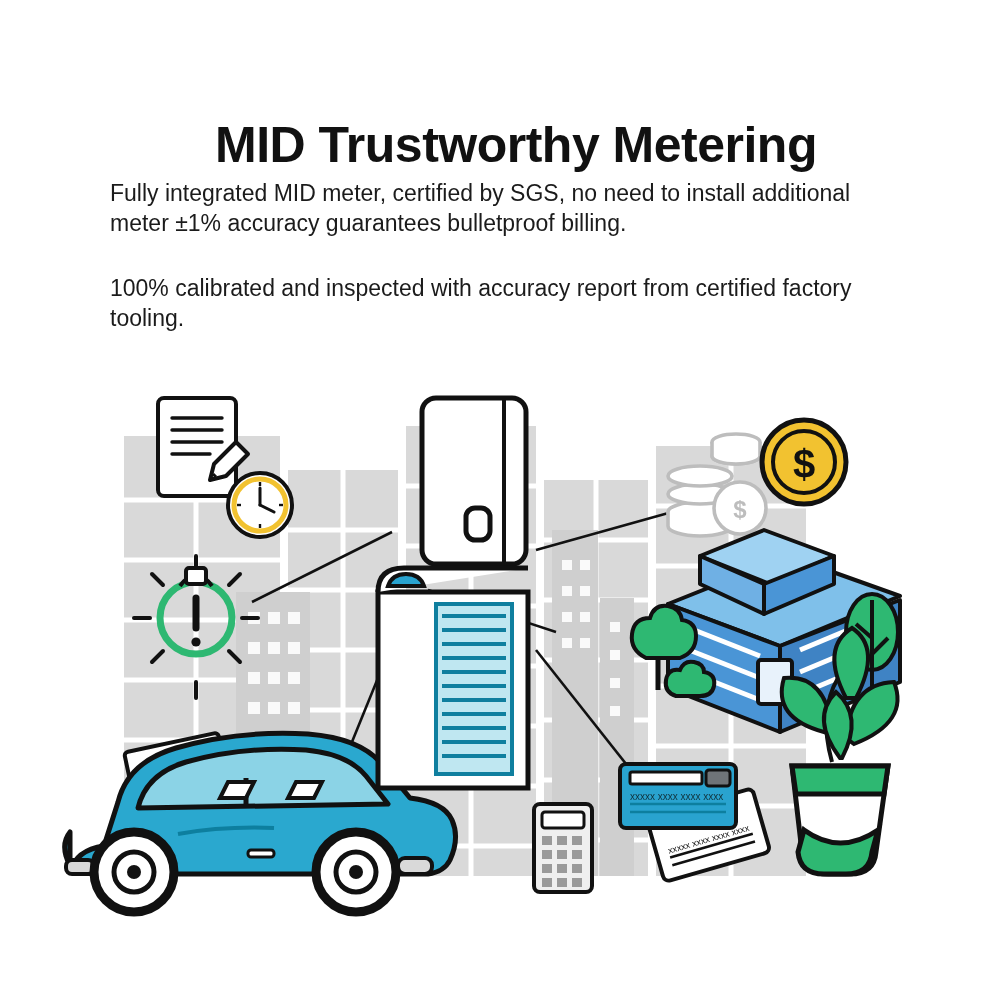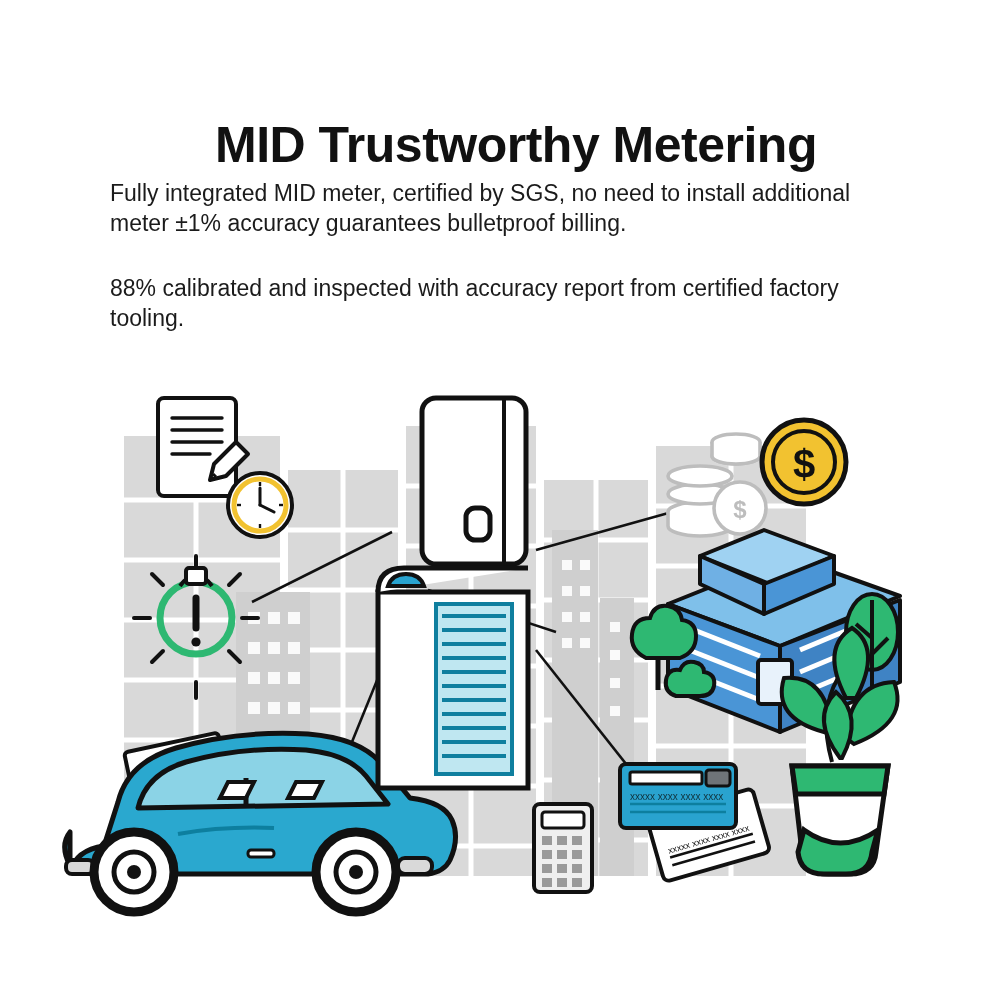--- a/index.html
+++ b/index.html
@@ -50,21 +50,21 @@
 </style>
 </head>
 <body>
 
 <div class="page">
 
   <h1 class="headline">MID Trustworthy Metering</h1>
 
   <div class="body-copy">
     <p class="para first">Fully integrated MID meter, certified by SGS, no need to install additional meter ±1% accuracy guarantees bulletproof billing.</p>
-    <p class="para second">88% calibrated and inspected with accuracy report from certified factory tooling.</p>
+    <p class="para second">100% calibrated and inspected with accuracy report from certified factory tooling.</p>
   </div>
 
   <div class="illo">
     <svg width="1000" height="580" viewBox="0 0 1000 580" xmlns="http://www.w3.org/2000/svg">
 
       <g fill="#d9d9d9">
         <rect x="124" y="76" width="156" height="440"></rect>
         <rect x="288" y="110" width="110" height="406"></rect>
         <rect x="406" y="66" width="130" height="450"></rect>
         <rect x="544" y="120" width="104" height="396"></rect>

